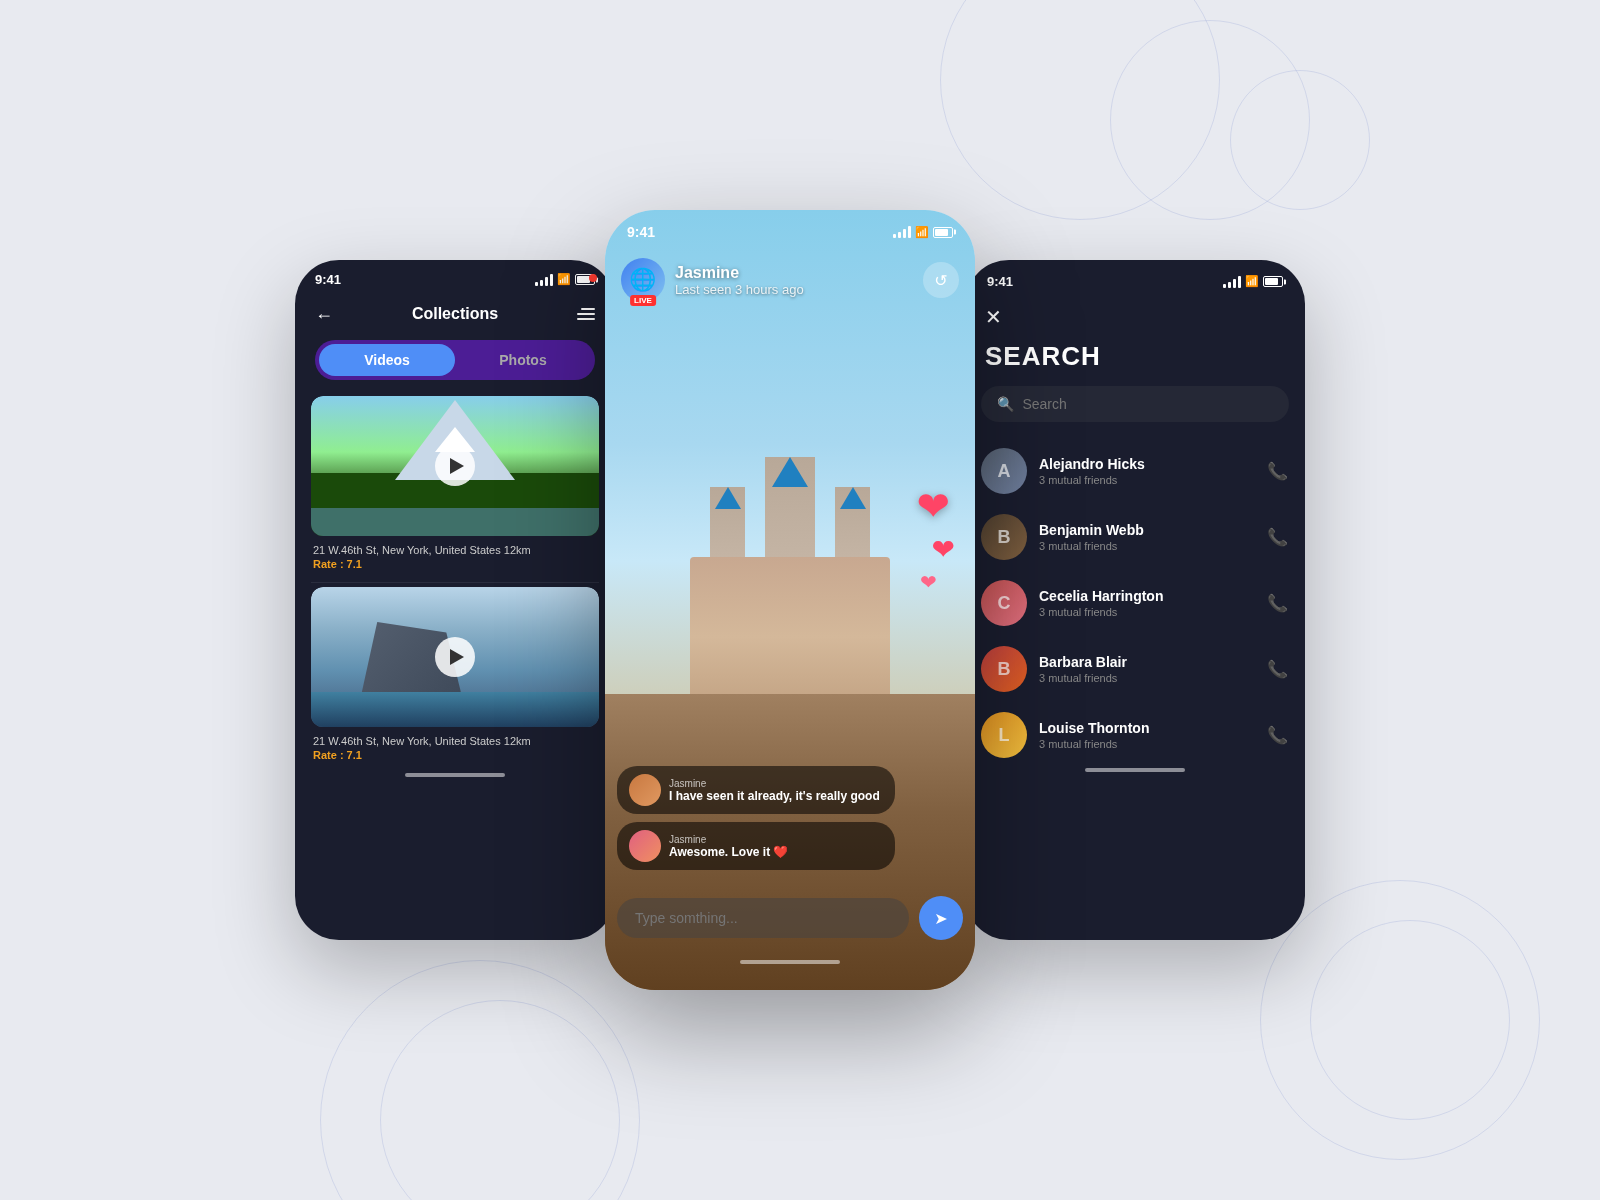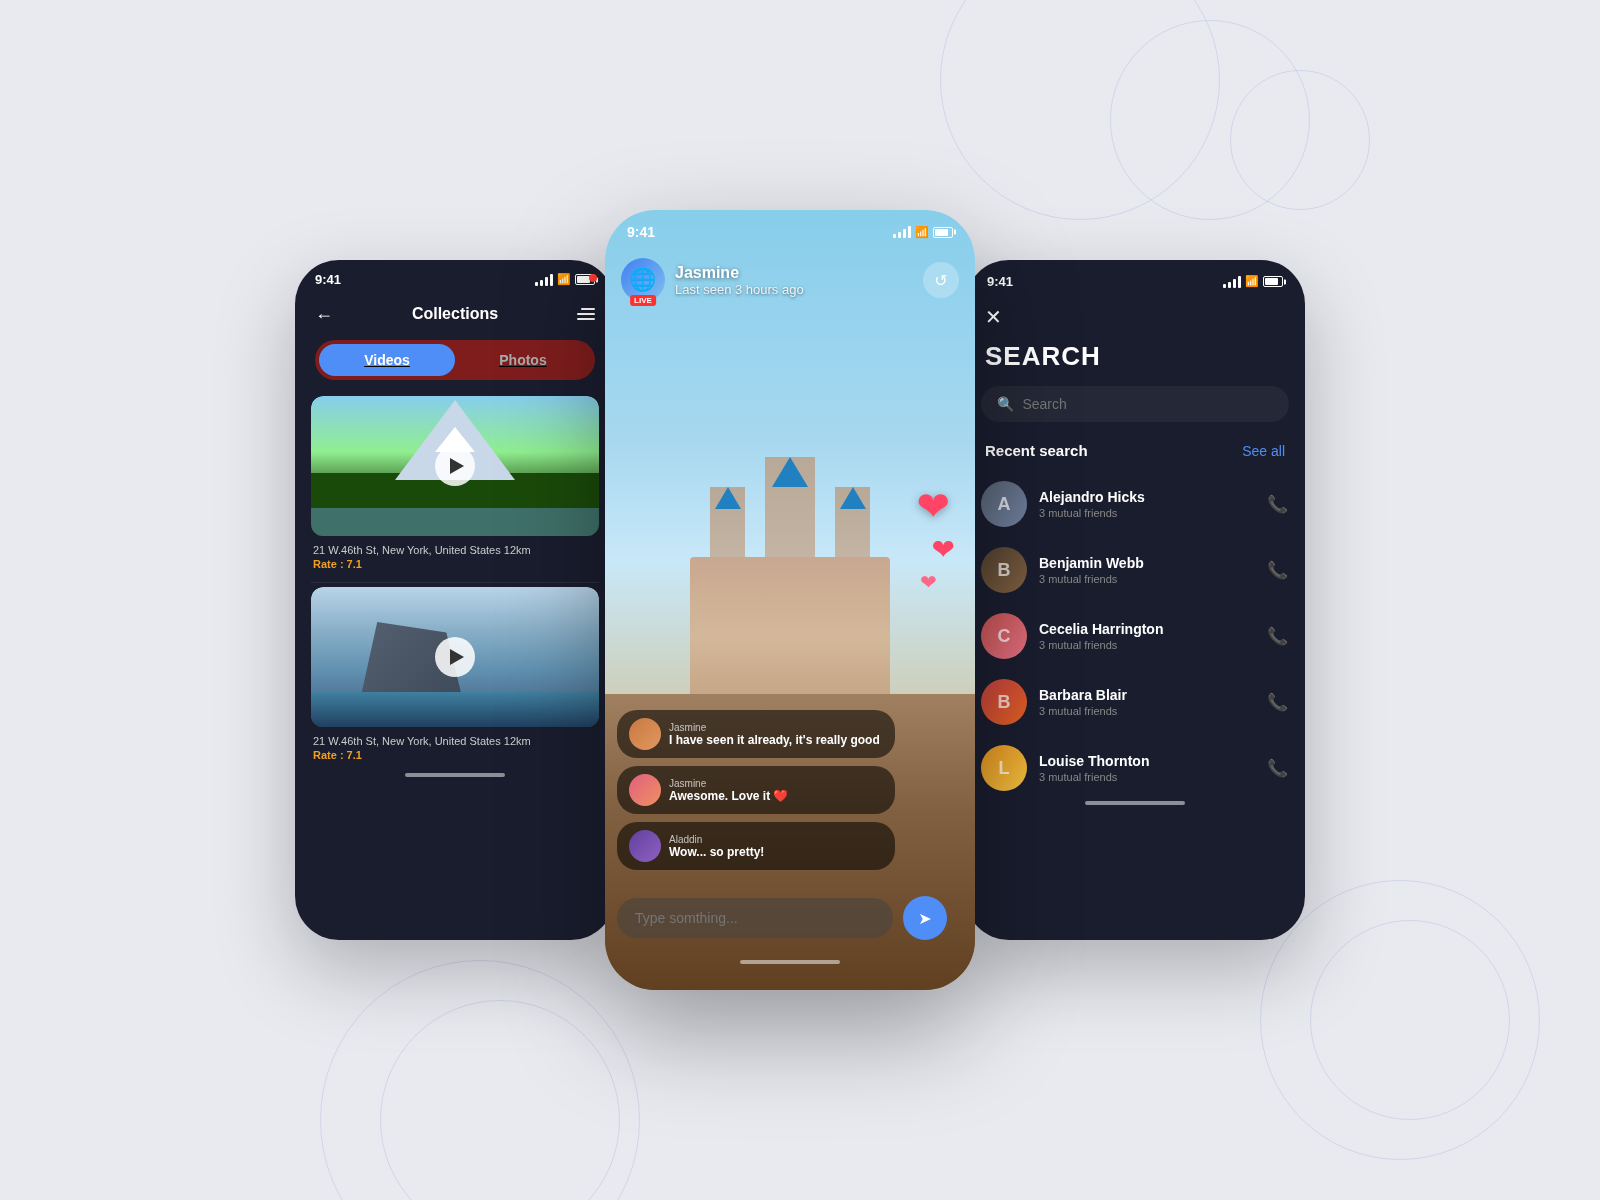--- a/index.html
+++ b/index.html
@@ -112,25 +112,24 @@
       color: white;
     }
     .back-btn { font-size: 18px; cursor: pointer; }
     .header-title { font-size: 16px; font-weight: 600; }
     .menu-icon { font-size: 16px; display: flex; flex-direction: column; gap: 3px; cursor: pointer; }
     .menu-icon span { display: block; width: 18px; height: 2px; background: white; border-radius: 1px; }
     .menu-icon span:first-child { width: 14px; margin-left: 4px; }
 
     .tab-switcher {
       display: flex;
-      background: #7f1d1d;
+      background: #4c1d95;
       border-radius: 25px;
       margin: 4px 20px 16px;
       padding: 4px;
-      text-decoration: underline;
     }
     .tab-btn {
       flex: 1;
       padding: 8px;
       border-radius: 20px;
       border: none;
       font-size: 14px;
       font-weight: 600;
       cursor: pointer;
       transition: all 0.2s;
@@ -455,21 +454,21 @@
     .avatar-aladdin { background: linear-gradient(135deg, #6040a0, #9060c0); }
     .comment-content {}
     .comment-name { color: rgba(255,255,255,0.7); font-size: 10px; }
     .comment-text { color: white; font-size: 12px; font-weight: 700; }
 
     
     .input-bar {
       position: absolute;
       bottom: 50px;
       left: 12px;
-      right: 28px;
+      right: 12px;
       z-index: 10;
       display: flex;
       align-items: center;
       gap: 10px;
     }
     .chat-input {
       flex: 1;
       background: rgba(80,70,60,0.75);
       border: none;
       border-radius: 25px;
@@ -751,27 +750,20 @@
           <div class="comment-text">I have seen it already, it's really good</div>
         </div>
       </div>
       <div class="comment-bubble">
         <div class="comment-avatar avatar-jasmine2"></div>
         <div class="comment-content">
           <div class="comment-name">Jasmine</div>
           <div class="comment-text">Awesome. Love it ❤️</div>
         </div>
       </div>
-      <div class="comment-bubble">
-        <div class="comment-avatar avatar-aladdin"></div>
-        <div class="comment-content">
-          <div class="comment-name">Aladdin</div>
-          <div class="comment-text">Wow... so pretty!</div>
-        </div>
-      </div>
     </div>
 
     <div class="input-bar">
       <input class="chat-input" type="text" placeholder="Type somthing..." style="">
       <div class="send-btn">➤</div>
     </div>
 
     <div class="home-indicator"></div>
   </div>
 
@@ -799,24 +791,20 @@
     
     <div class="search-title">SEARCH</div>
 
     
     <div class="search-box">
       <span class="search-icon-wrap">🔍</span>
       <input class="search-input-field" type="text" placeholder="Search" style="">
     </div>
 
     
-    <div class="recent-header">
-      <span class="recent-label">Recent search</span>
-      <span class="see-all-btn">See all</span>
-    </div>
 
     
     <div class="contact-list">
 
       <div class="contact-item">
         <div class="contact-avatar av-alejandro">
           <div class="avatar-person">A</div>
         </div>
         <div class="contact-info">
           <div class="contact-name">Alejandro Hicks</div>

